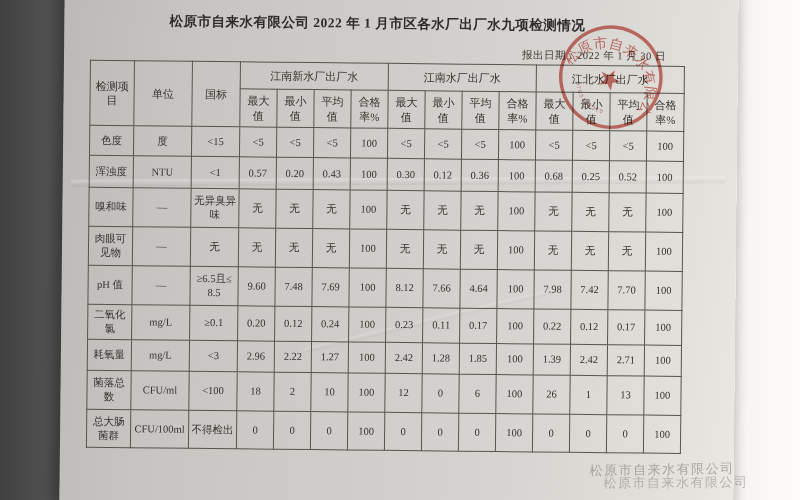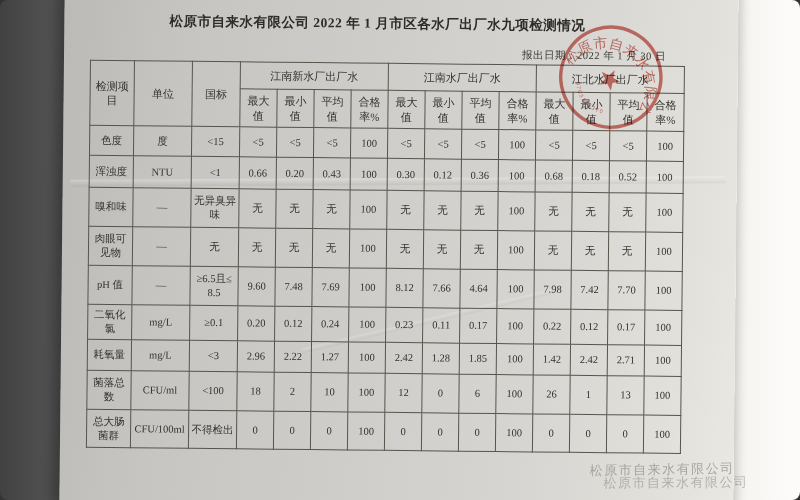--- a/index.html
+++ b/index.html
@@ -1,18 +1,18 @@
 <!DOCTYPE html>
 <html><head>
 <meta charset="utf-8">
 <style>
   html,body{margin:0;padding:0;background:#333;}
   .scene{position:relative;width:800px;height:500px;overflow:hidden;
     background:linear-gradient(90deg,#414141 0%,#4c4c4c 4%,#575757 8%,#7e7d7b 45%,#f4f3f0 91%,#fdfcfa 100%);
-    font-family:"Liberation Serif","DejaVu Serif",serif;border-radius:8px;}
+    font-family:"Liberation Serif","DejaVu Serif",serif;}
   .tilt{position:absolute;inset:0;transform:rotate(0.6deg);transform-origin:50% 50%;}
   .paper{position:absolute;left:62px;top:-10px;width:674px;height:520px;
     background:linear-gradient(96deg,#bbbab7 0%,#c7c5c2 18%,#cfcdc9 45%,#d7d5d1 70%,#e1dfda 88%,#eae8e3 100%);
     box-shadow:-7px 0 14px rgba(0,0,0,.35), 5px 0 10px rgba(0,0,0,.12);}
   .crease{position:absolute;left:70px;top:178px;width:655px;height:7px;pointer-events:none;
     background:linear-gradient(180deg,rgba(255,255,255,.28),rgba(0,0,0,.05));transform:rotate(-0.9deg);}
   .crease2{position:absolute;left:300px;top:318px;width:260px;height:5px;pointer-events:none;
     background:linear-gradient(180deg,rgba(255,255,255,.22),rgba(0,0,0,.04));transform:rotate(-14deg);}
   .title{position:absolute;left:55px;top:15px;width:640px;margin:0;text-align:center;
     font-size:13.5px;font-weight:700;color:#2e2c28;letter-spacing:.5px;}
@@ -105,30 +105,30 @@
             <td>100</td>
             <td>&lt;5</td>
             <td>&lt;5</td>
             <td>&lt;5</td>
             <td>100</td>
           </tr>
           <tr>
             <th>浑浊度</th>
             <td>NTU</td>
             <td>&lt;1</td>
-            <td>0.66</td>
+            <td>0.57</td>
             <td>0.20</td>
             <td>0.43</td>
             <td>100</td>
             <td>0.30</td>
             <td>0.12</td>
             <td>0.36</td>
             <td>100</td>
             <td>0.68</td>
-            <td>0.18</td>
+            <td>0.25</td>
             <td>0.52</td>
             <td>100</td>
           </tr>
           <tr>
             <th>嗅和味</th>
             <td>—</td>
             <td>无异臭异味</td>
             <td>无</td>
             <td>无</td>
             <td>无</td>
@@ -198,21 +198,21 @@
             <td>mg/L</td>
             <td>&lt;3</td>
             <td>2.96</td>
             <td>2.22</td>
             <td>1.27</td>
             <td>100</td>
             <td>2.42</td>
             <td>1.28</td>
             <td>1.85</td>
             <td>100</td>
-            <td>1.42</td>
+            <td>1.39</td>
             <td>2.42</td>
             <td>2.71</td>
             <td>100</td>
           </tr>
           <tr>
             <th>菌落总数</th>
             <td>CFU/ml</td>
             <td>&lt;100</td>
             <td>18</td>
             <td>2</td>

